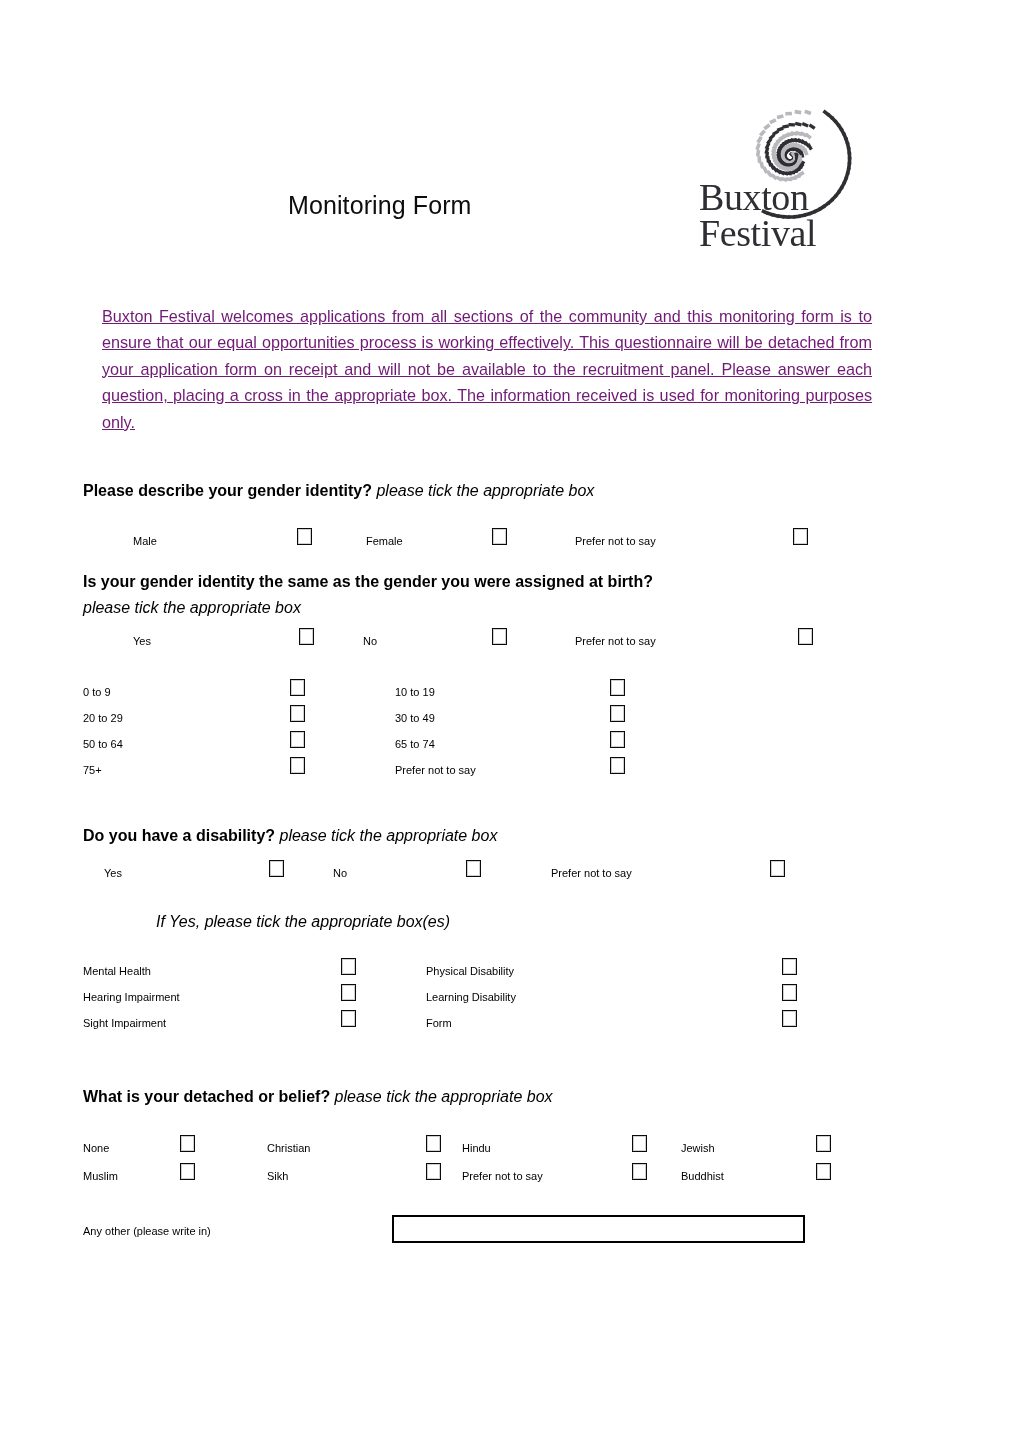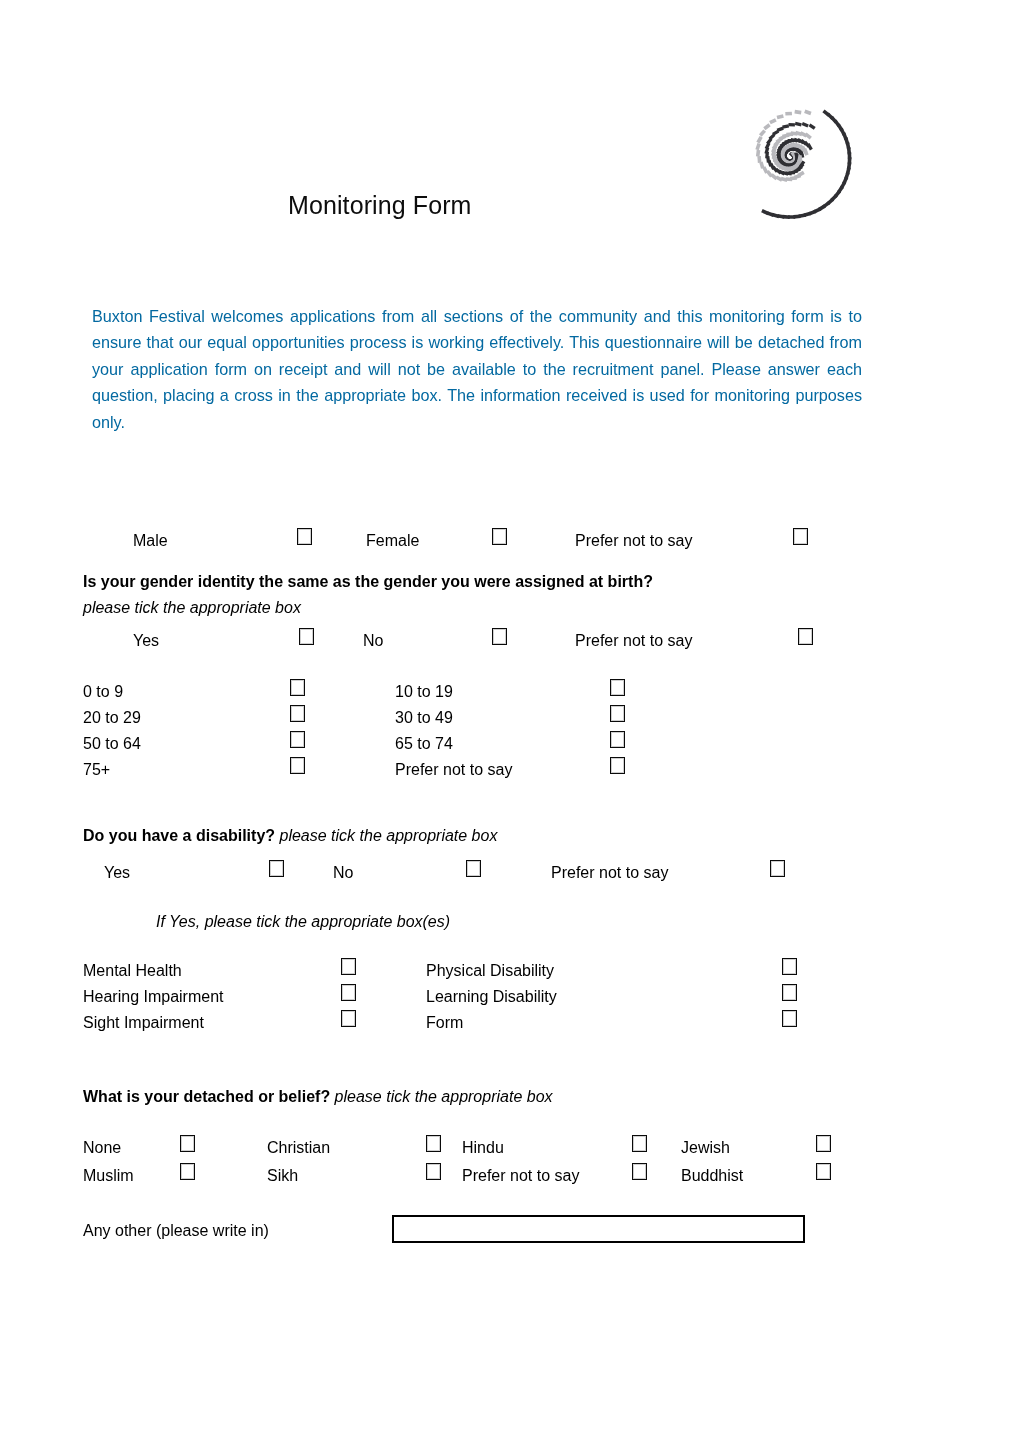--- a/index.html
+++ b/index.html
@@ -64,28 +64,29 @@
     font-size: 38px;
     line-height: 0.95;
     color: #2f2f33;
     letter-spacing: -0.4px;
   }
   .logo-word span { display: block; }
 
   
   .intro {
     position: absolute;
-    left: 92px;
+    left: 102px;
     top: 303px;
     width: 770px;
     font-size: 16.2px;
     line-height: 26.4px;
     text-align: justify;
     text-justify: inter-word;
-    color: #0369a1;
+    color: #701a75;
+    text-decoration: underline;
   }
 
   
   .q-head {
     position: absolute;
     font-size: 16px;
     color: #000;
     white-space: nowrap;
   }
   .q-head b {
@@ -97,21 +98,21 @@
   }
   .q-sub {
     position: absolute;
     font-size: 16px;
     font-style: italic;
     white-space: nowrap;
   }
 
   .lbl {
     position: absolute;
-    font-size: 16px;
+    font-size: 11px;
     white-space: nowrap;
     line-height: 18px;
   }
 
   
   .cb {
     position: absolute;
     width: 15px;
     height: 17px;
     box-sizing: border-box;
@@ -363,25 +364,33 @@
             <rect x="-3.6" y="-1.8" width="7.2" height="3.6" fill="#2f2f33" transform="translate(87.26,120.65) rotate(529.3)"></rect>
             <rect x="-3.6" y="-1.8" width="7.2" height="3.6" fill="#2f2f33" transform="translate(81.97,121.54) rotate(534.4)"></rect>
             <rect x="-3.6" y="-1.8" width="7.2" height="3.6" fill="#2f2f33" transform="translate(76.61,121.97) rotate(539.4)"></rect>
             <rect x="-3.6" y="-1.8" width="7.2" height="3.6" fill="#2f2f33" transform="translate(71.22,121.94) rotate(544.5)"></rect>
             <rect x="-3.6" y="-1.8" width="7.2" height="3.6" fill="#2f2f33" transform="translate(65.84,121.44) rotate(549.5)"></rect>
             <rect x="-3.6" y="-1.8" width="7.2" height="3.6" fill="#2f2f33" transform="translate(60.51,120.48) rotate(554.6)"></rect>
             <rect x="-3.6" y="-1.8" width="7.2" height="3.6" fill="#2f2f33" transform="translate(55.27,119.06) rotate(559.6)"></rect>
             <rect x="-3.6" y="-1.8" width="7.2" height="3.6" fill="#2f2f33" transform="translate(50.17,117.18) rotate(564.6)"></rect>
           </g>
       </svg>
+      <div class="logo-word">
+        <span>Buxton</span>
+        <span>Festival</span>
+      </div>
     </div>
   </div>
 
   <div class="intro">Buxton Festival welcomes applications from all sections of the community and this monitoring form is to ensure that our equal opportunities process is working effectively. This questionnaire will be detached from your application form on receipt and will not be available to the recruitment panel. Please answer each question, placing a cross in the appropriate box. The information received is used for monitoring purposes only.</div>
 
+  <div class="q-head" style="left:83px; top:482px;">
+    <b>Please describe your gender identity?</b>
+    <i>please tick the appropriate box</i>
+  </div>
 
   <div class="lbl" style="left:133px; top:532px;">Male</div>
   <div class="cb" style="left:297px; top:528px;"></div>
 
   <div class="lbl" style="left:366px; top:532px;">Female</div>
   <div class="cb" style="left:492px; top:528px;"></div>
 
   <div class="lbl" style="left:575px; top:532px;">Prefer not to say</div>
   <div class="cb" style="left:793px; top:528px;"></div>
 

